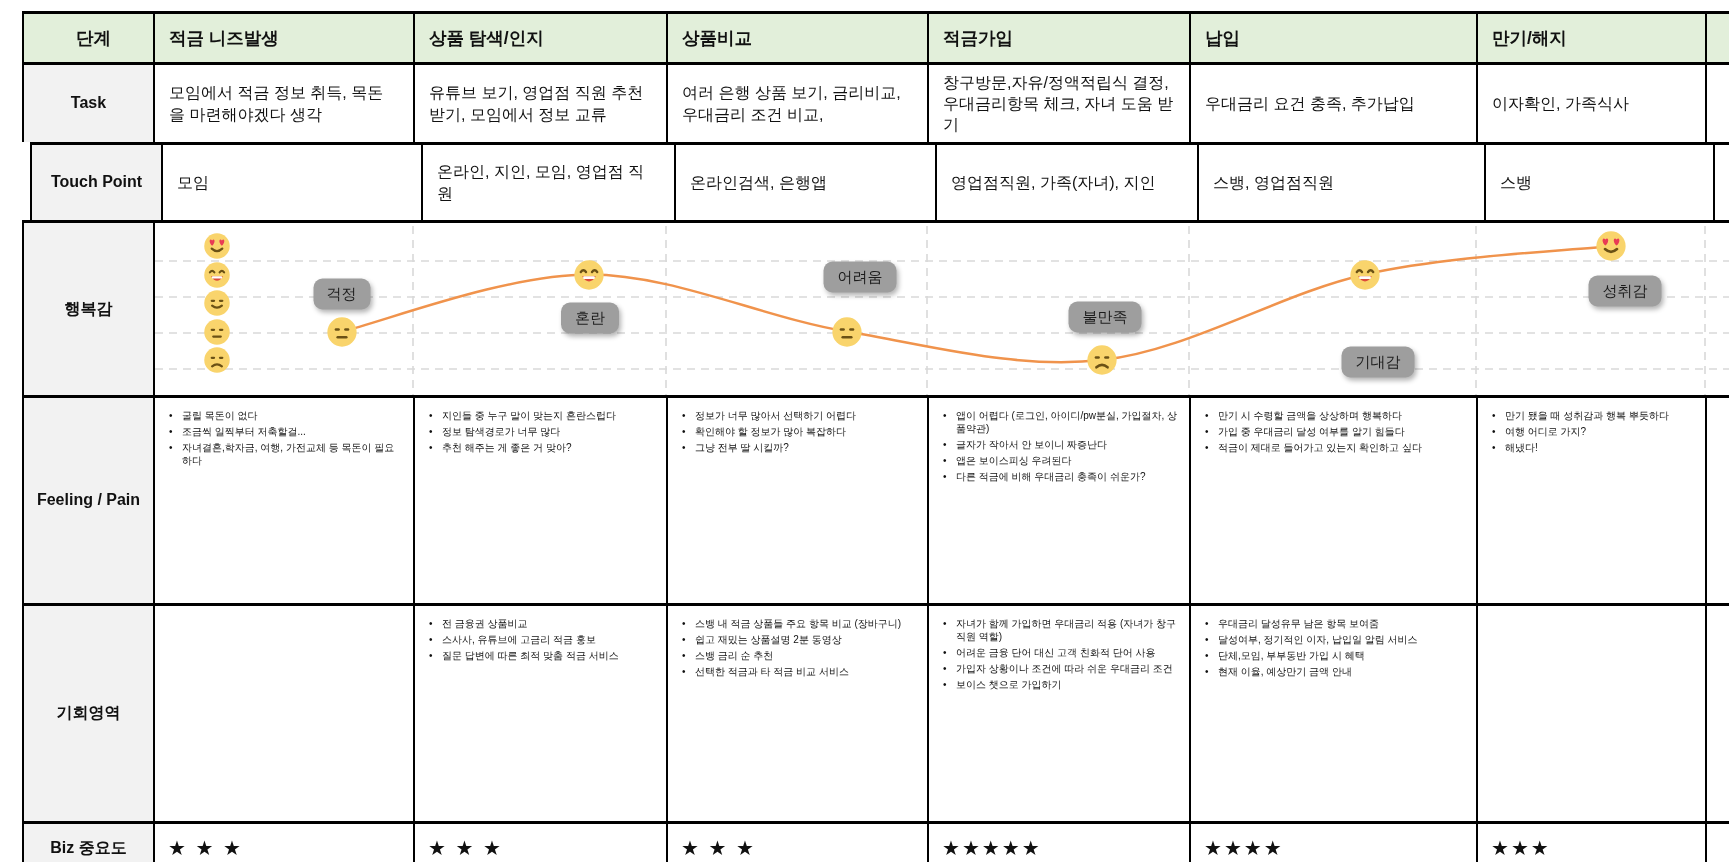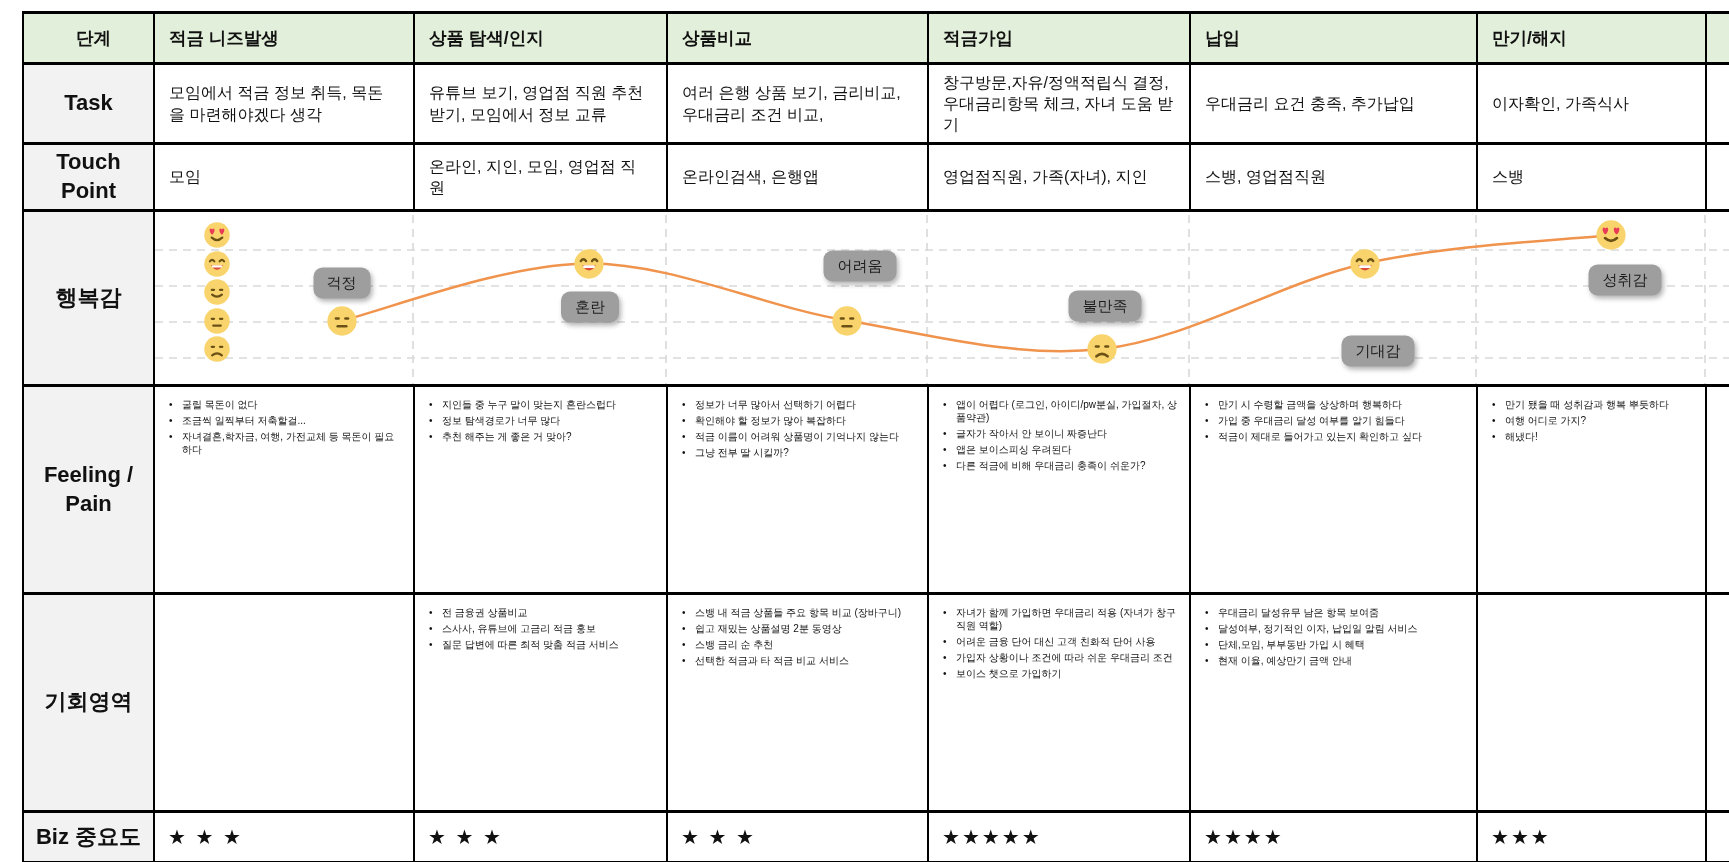--- a/index.html
+++ b/index.html
@@ -4,30 +4,30 @@
 <style>
   html,body{margin:0;padding:0;background:#fff;overflow:hidden;
     font-family:"Liberation Sans","DejaVu Sans",sans-serif;color:var(--text,#111);}
   body{width:1729px;height:862px;position:relative;}
   #jm{position:absolute;left:22px;top:11px;width:1707px;}
   .row{display:grid;grid-template-columns:131px 260px 253px 261px 262px 287px 229px 24px;
        border-top:3px solid var(--border);box-sizing:border-box;position:relative;}
   .cell{box-sizing:border-box;border-left:2px solid var(--border);overflow:hidden;}
   .r-header{height:51px;}
   .r-task{height:80px;}
-  .r-touch{height:67px;}
+  .r-touch{height:78px;margin-left:8px;}
   .r-happy{height:175px;grid-template-columns:131px 1576px;}
   .r-feel{height:208px;}
   .r-opp{height:218px;}
   .r-biz{height:54px;border-bottom:3px solid var(--border);}
   .r-header .cell{background:var(--header_bg);display:flex;align-items:center;
       padding-left:14px;font-weight:bold;font-size:17.5px;}
   .r-header .lcell{justify-content:center;padding-left:16px;}
   .lcell{background:var(--label_bg);display:flex;align-items:center;justify-content:center;
-      text-align:center;font-weight:bold;font-size:22px;line-height:1.3;padding:0 6px;}
+      text-align:center;font-weight:bold;font-size:16px;line-height:1.3;padding:0 6px;}
   .tcell{display:flex;align-items:center;padding:6px 14px;font-size:16px;line-height:1.32;}
   .bcell{padding:9px 8px 0 11px;background:#fff;}
   .bul{position:relative;padding:1.5px 2px 1.5px 16px;font-size:10px;line-height:1.3;}
   .bul::before{content:"\2022";position:absolute;left:3px;top:1.5px;}
   .stub{background:#fff;}
   .r-header .stub{background:var(--header_bg);}
   .star-cell{display:flex;align-items:center;padding-left:13px;font-size:20px;
       letter-spacing:2px;font-weight:bold;color:var(--star);}
   .happy-overlay{position:absolute;left:0;top:0;width:1707px;height:175px;}
   .emoji{position:absolute;transform:translate(-50%,-50%);line-height:0;}
@@ -152,21 +152,20 @@
         <div class="bul">자녀결혼,학자금, 여행, 가전교체 등 목돈이 필요하다</div>
       </div>
       <div class="cell bcell">
         <div class="bul">지인들 중 누구 말이 맞는지 혼란스럽다</div>
         <div class="bul">정보 탐색경로가 너무 많다</div>
         <div class="bul">추천 해주는 게 좋은 거 맞아?</div>
       </div>
       <div class="cell bcell">
         <div class="bul">정보가 너무 많아서 선택하기 어렵다</div>
         <div class="bul">확인해야 할 정보가 많아 복잡하다</div>
-        <div class="bul">적금 이름이 어려워 상품명이 기억나지 않는다</div>
         <div class="bul">그냥 전부 딸 시킬까?</div>
       </div>
       <div class="cell bcell">
         <div class="bul">앱이 어렵다 (로그인, 아이디/pw분실, 가입절차, 상품약관)</div>
         <div class="bul">글자가 작아서 안 보이니 짜증난다</div>
         <div class="bul">앱은 보이스피싱 우려된다</div>
         <div class="bul">다른 적금에 비해 우대금리 충족이 쉬운가?</div>
       </div>
       <div class="cell bcell">
         <div class="bul">만기 시 수령할 금액을 상상하며 행복하다</div>

